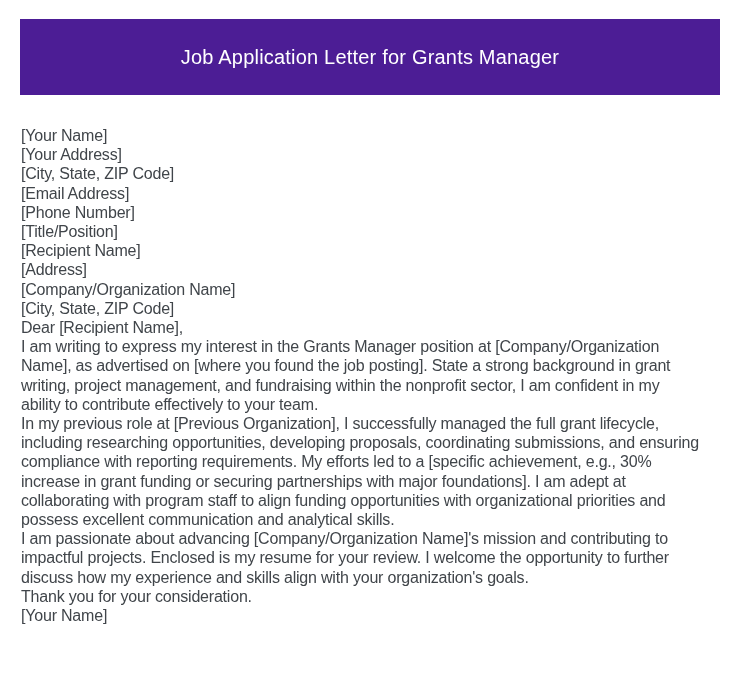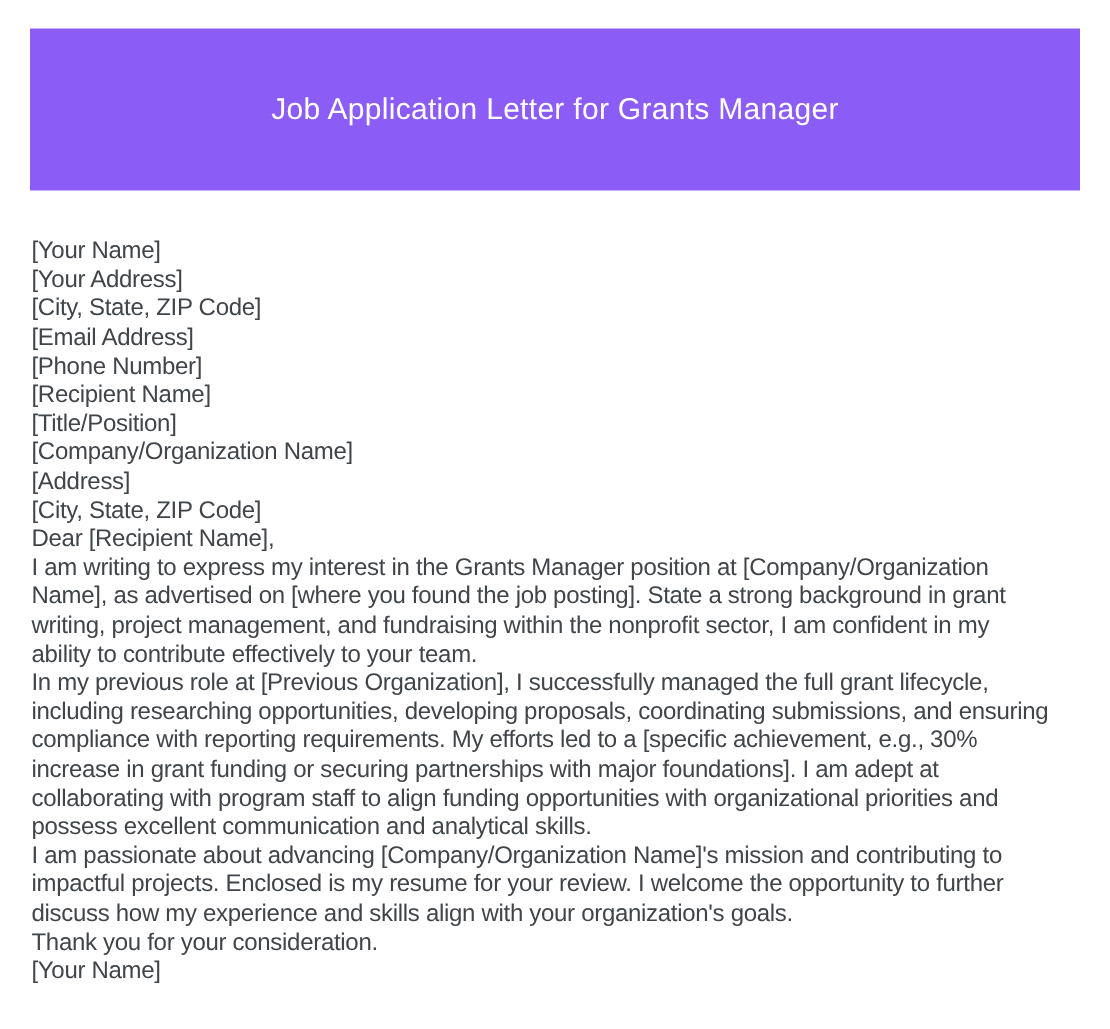--- a/index.html
+++ b/index.html
@@ -12,22 +12,22 @@
     overflow: hidden;
   }
   .page {
     position: relative;
     width: 740px;
     height: 686px;
     background: #ffffff;
   }
   .banner {
     margin: 19px 20px 0 20px;
-    height: 108px;
-    background: #8b5cf6;
+    height: 76px;
+    background: #4c1d95;
     display: flex;
     align-items: center;
     justify-content: center;
   }
   .banner h1 {
     margin: 0;
     font-size: 20px;
     font-weight: 500;
     color: #ffffff;
     letter-spacing: 0.2px;
@@ -52,24 +52,24 @@
   <div class="banner">
     <h1>Job Application Letter for Grants Manager</h1>
   </div>
 
   <div class="letter">
     <p>[Your Name]</p>
     <p>[Your Address]</p>
     <p>[City, State, ZIP Code]</p>
     <p>[Email Address]</p>
     <p>[Phone Number]</p>
+    <p>[Title/Position]</p>
     <p>[Recipient Name]</p>
-    <p>[Title/Position]</p>
+    <p>[Address]</p>
     <p>[Company/Organization Name]</p>
-    <p>[Address]</p>
     <p>[City, State, ZIP Code]</p>
 
     <p>Dear [Recipient Name],</p>
 
     <div>
       <p>I am writing to express my interest in the Grants Manager position at [Company/Organization</p>
       <p>Name], as advertised on [where you found the job posting]. State a strong background in grant</p>
       <p>writing, project management, and fundraising within the nonprofit sector, I am confident in my</p>
       <p>ability to contribute effectively to your team.</p>
     </div>

